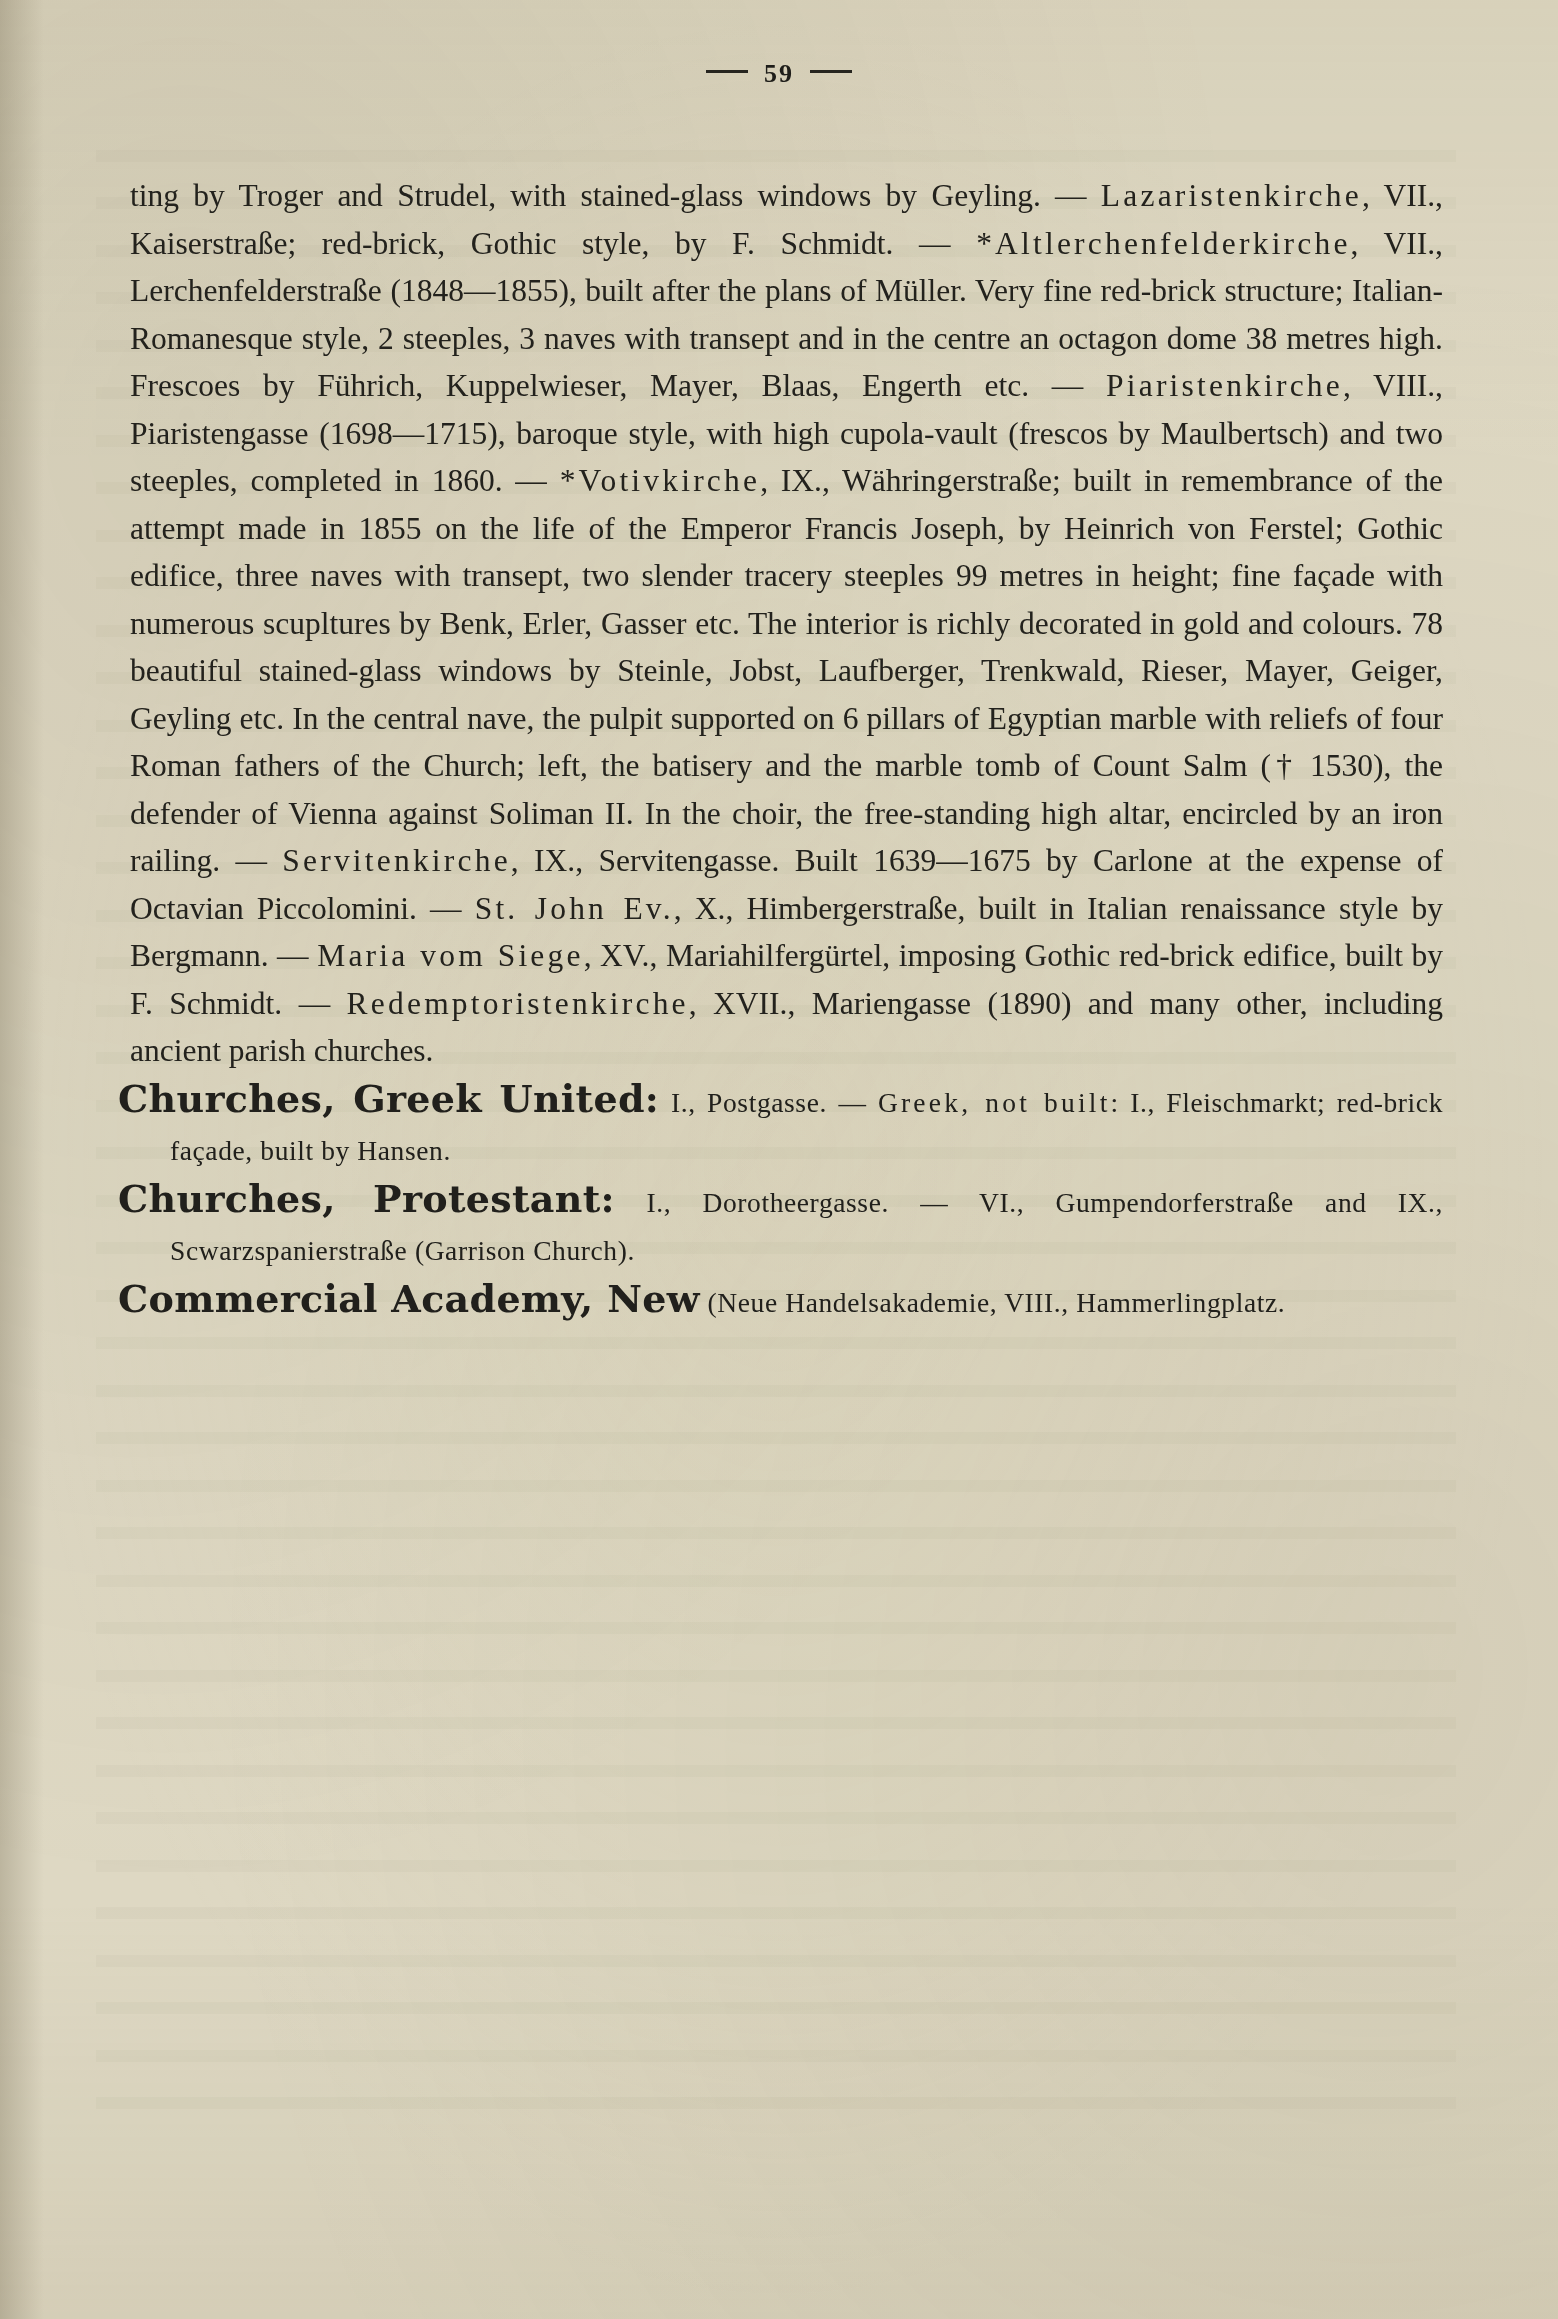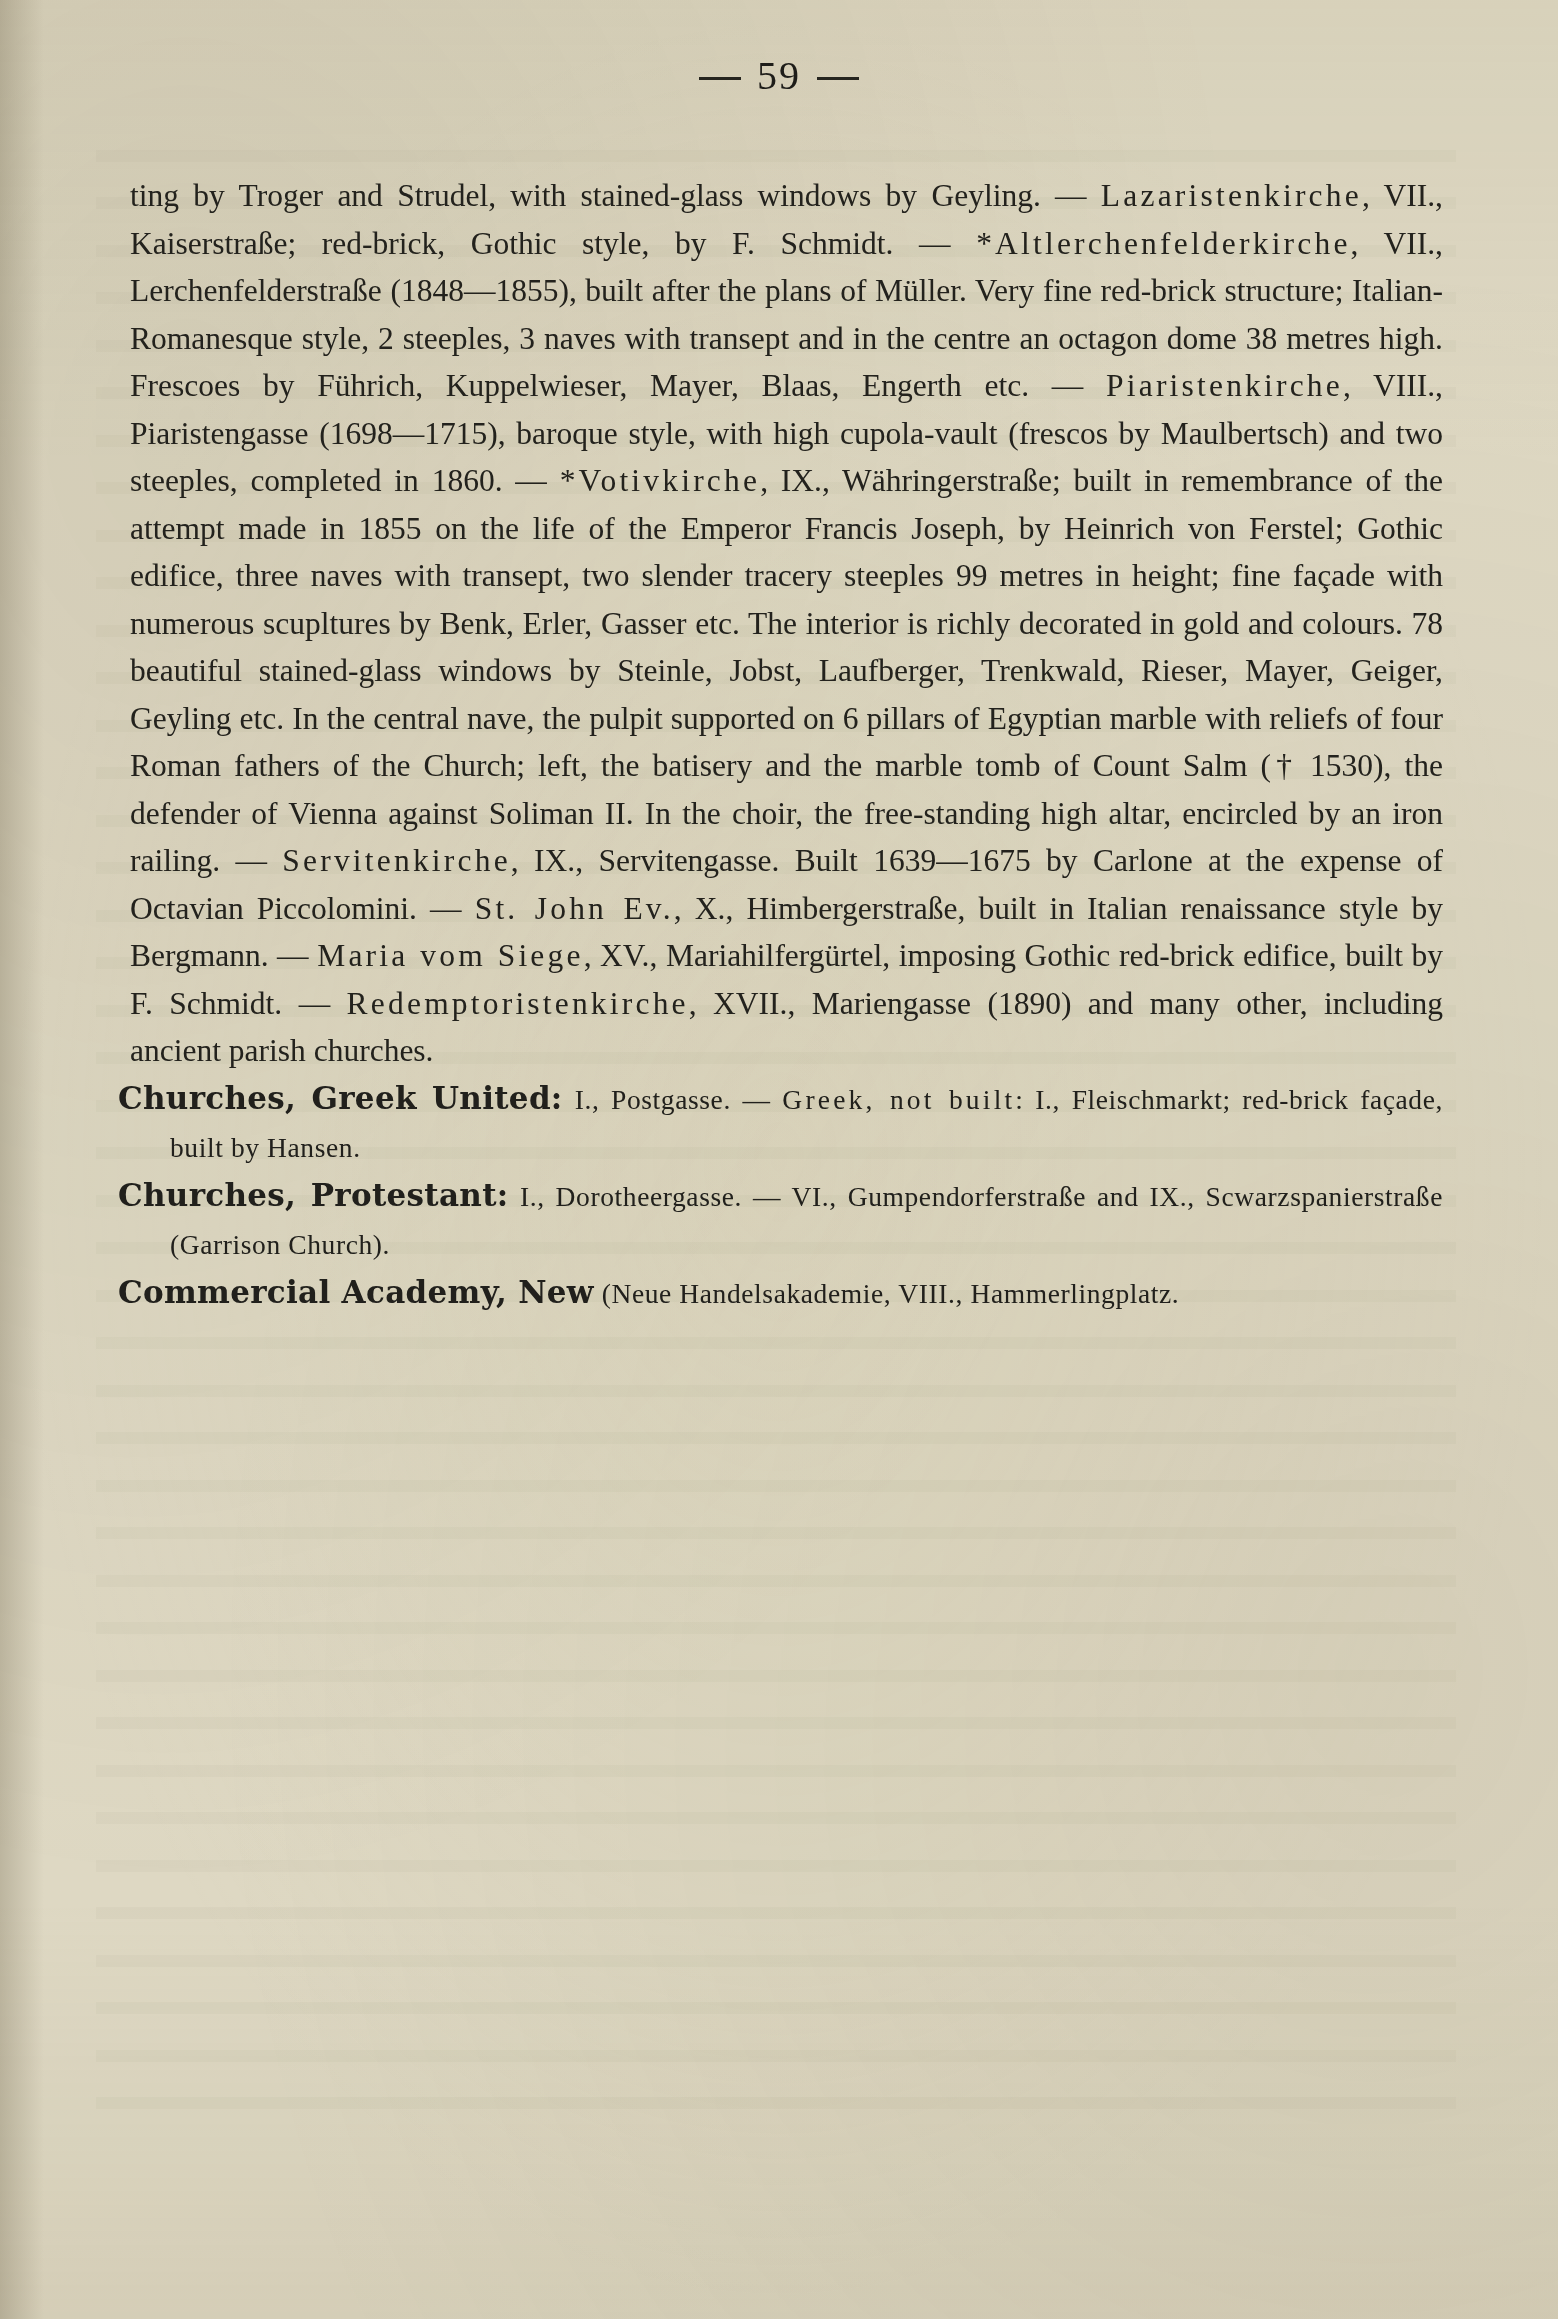--- a/index.html
+++ b/index.html
@@ -47,22 +47,22 @@
   .folio .rule {
     display: inline-block;
     width: 42px;
     border-top: 3px solid #26251f;
     vertical-align: middle;
     margin: 0 16px;
     position: relative;
     top: -3px;
   }
   .folio .num {
-    font-weight: normal;
-    font-size: 40px;
+    font-weight: bold;
+    font-size: 26px;
   }
 
   .textblock {
     position: absolute;
     left: 118px;
     top: 172px;
     width: 1325px;
   }
 
   p.para {
@@ -84,21 +84,21 @@
     font-size: 31.5px;
     line-height: 47.5px;
     text-align: justify;
     padding-left: 52px;
     text-indent: -52px;
   }
 
   .hw {
     font-family: "DejaVu Serif", serif;
     font-weight: bold;
-    font-size: 31px;
+    font-size: 38px;
     letter-spacing: 0.3px;
   }
   .sc {
     font-size: 27.5px;
     letter-spacing: 0.6px;
   }
   .spaced {
     letter-spacing: 3.2px;
   }
 

